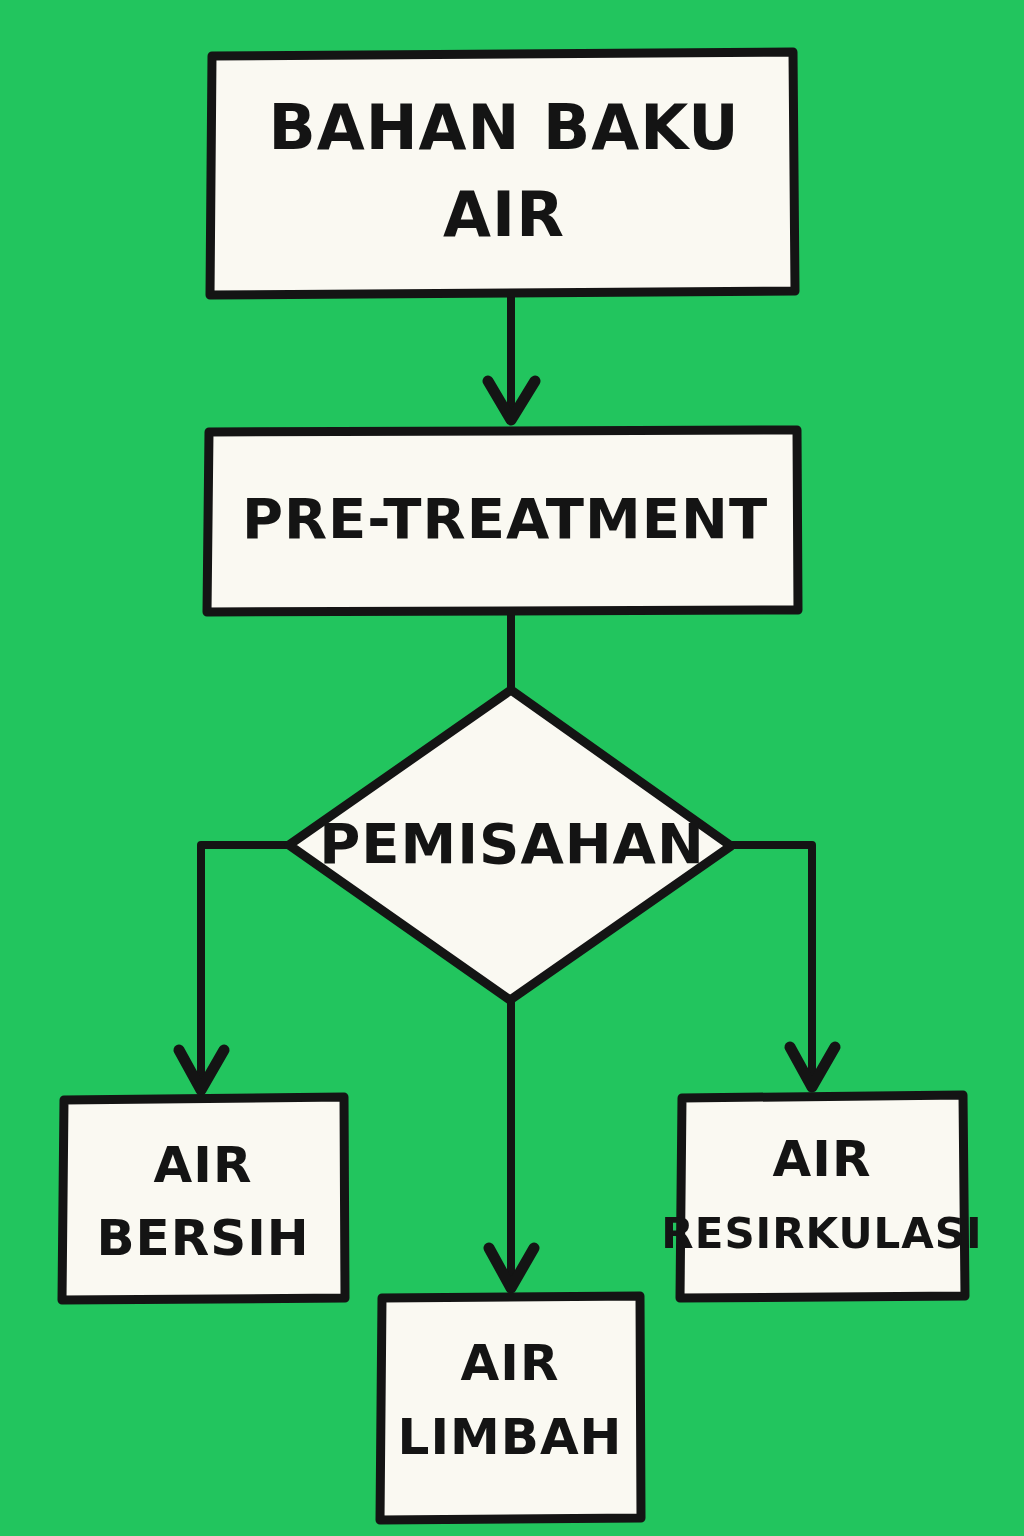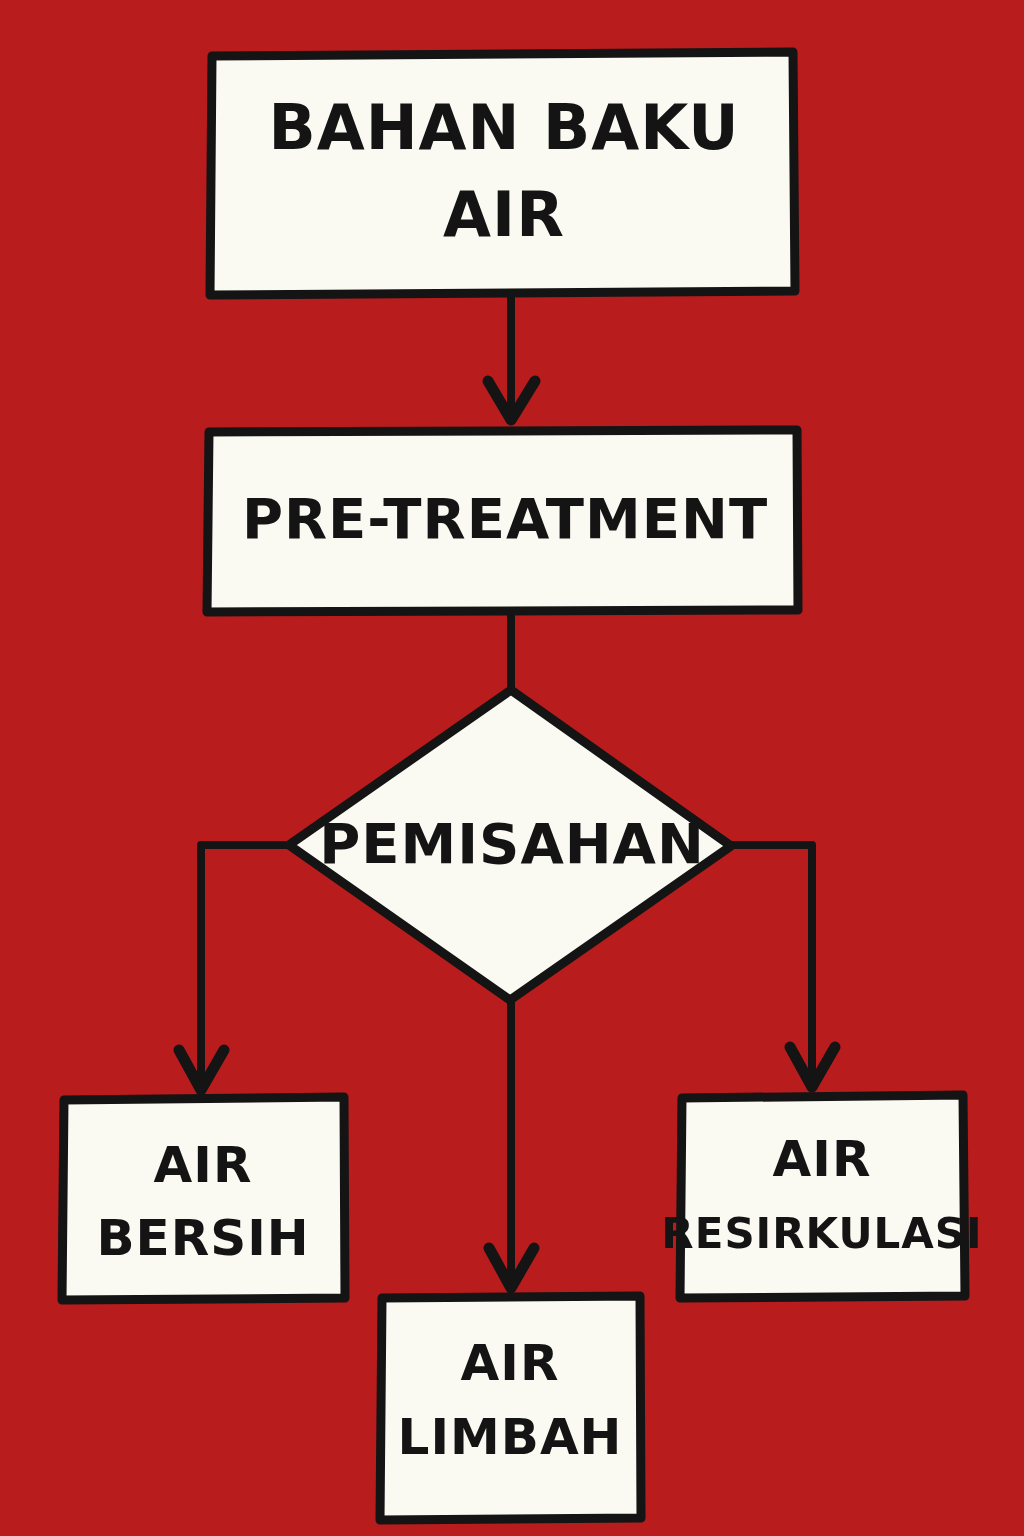--- a/index.html
+++ b/index.html
@@ -11,21 +11,21 @@
   body {
     width: 1024px;
     height: 1536px;
     overflow: hidden;
     font-family: "DejaVu Sans", sans-serif;
   }
   #diagram-root {
     position: relative;
     width: 1024px;
     height: 1536px;
-    background: #b91c1c;
+    background: #22c55e;
   }
   #flow-svg {
     position: absolute;
     top: 0;
     left: 0;
     width: 1024px;
     height: 1536px;
     display: block;
   }
   .node-shape {

